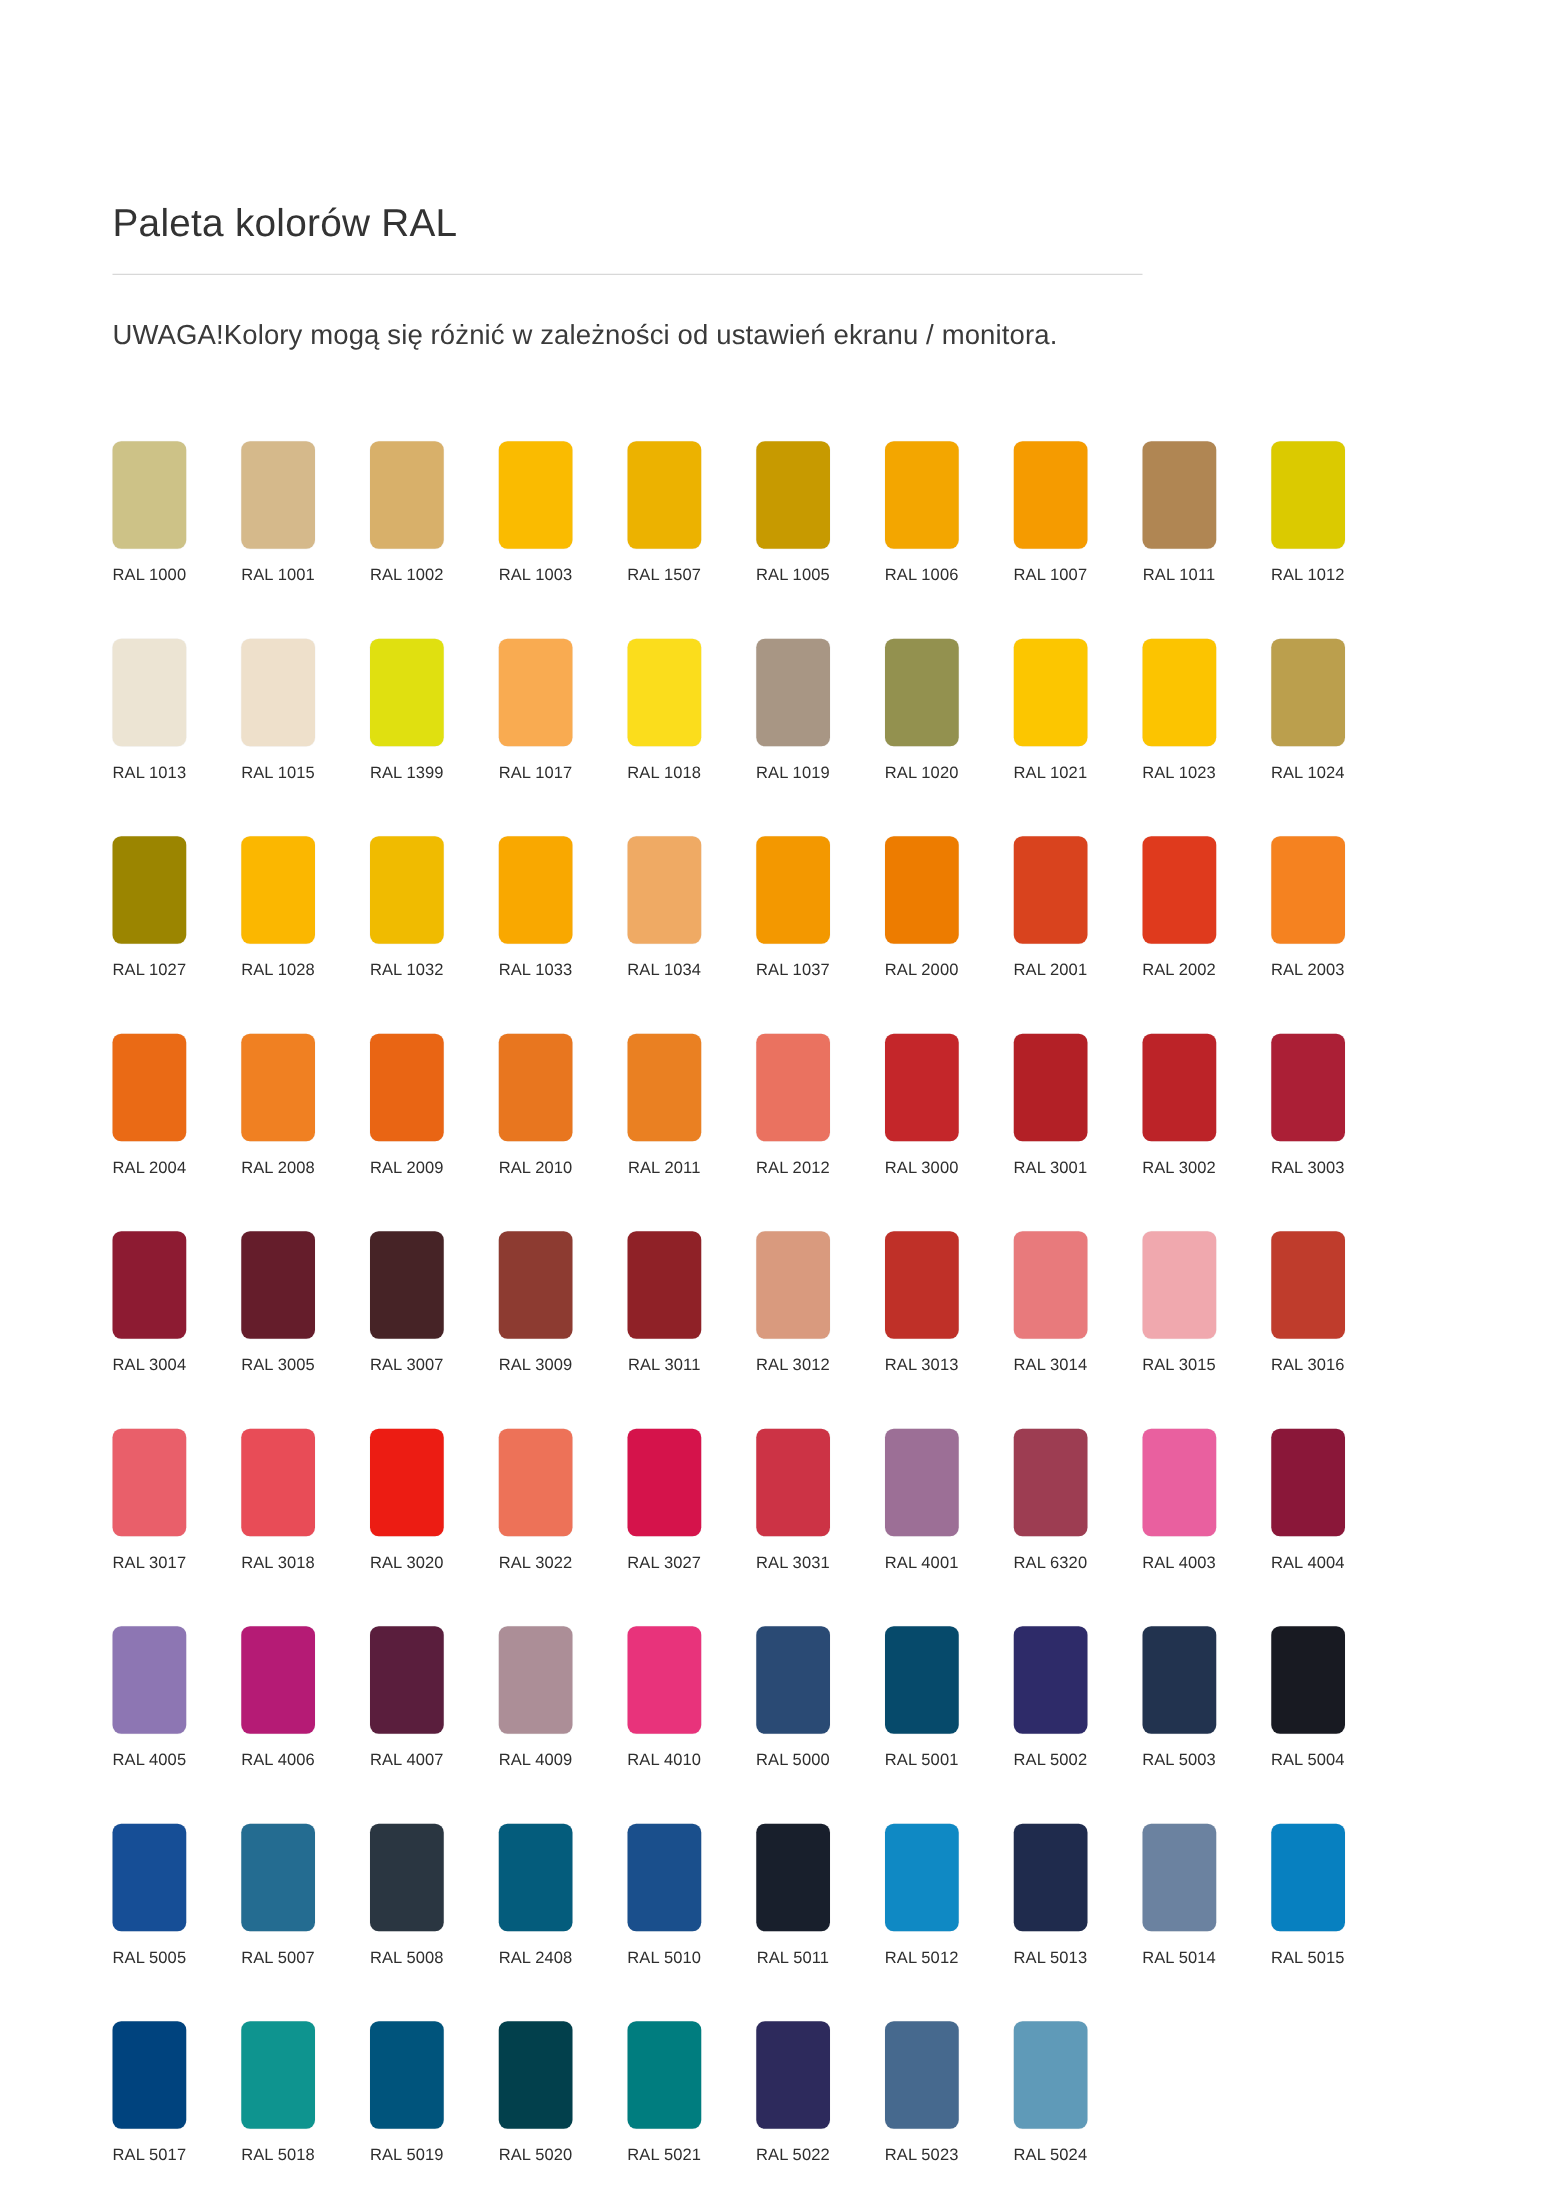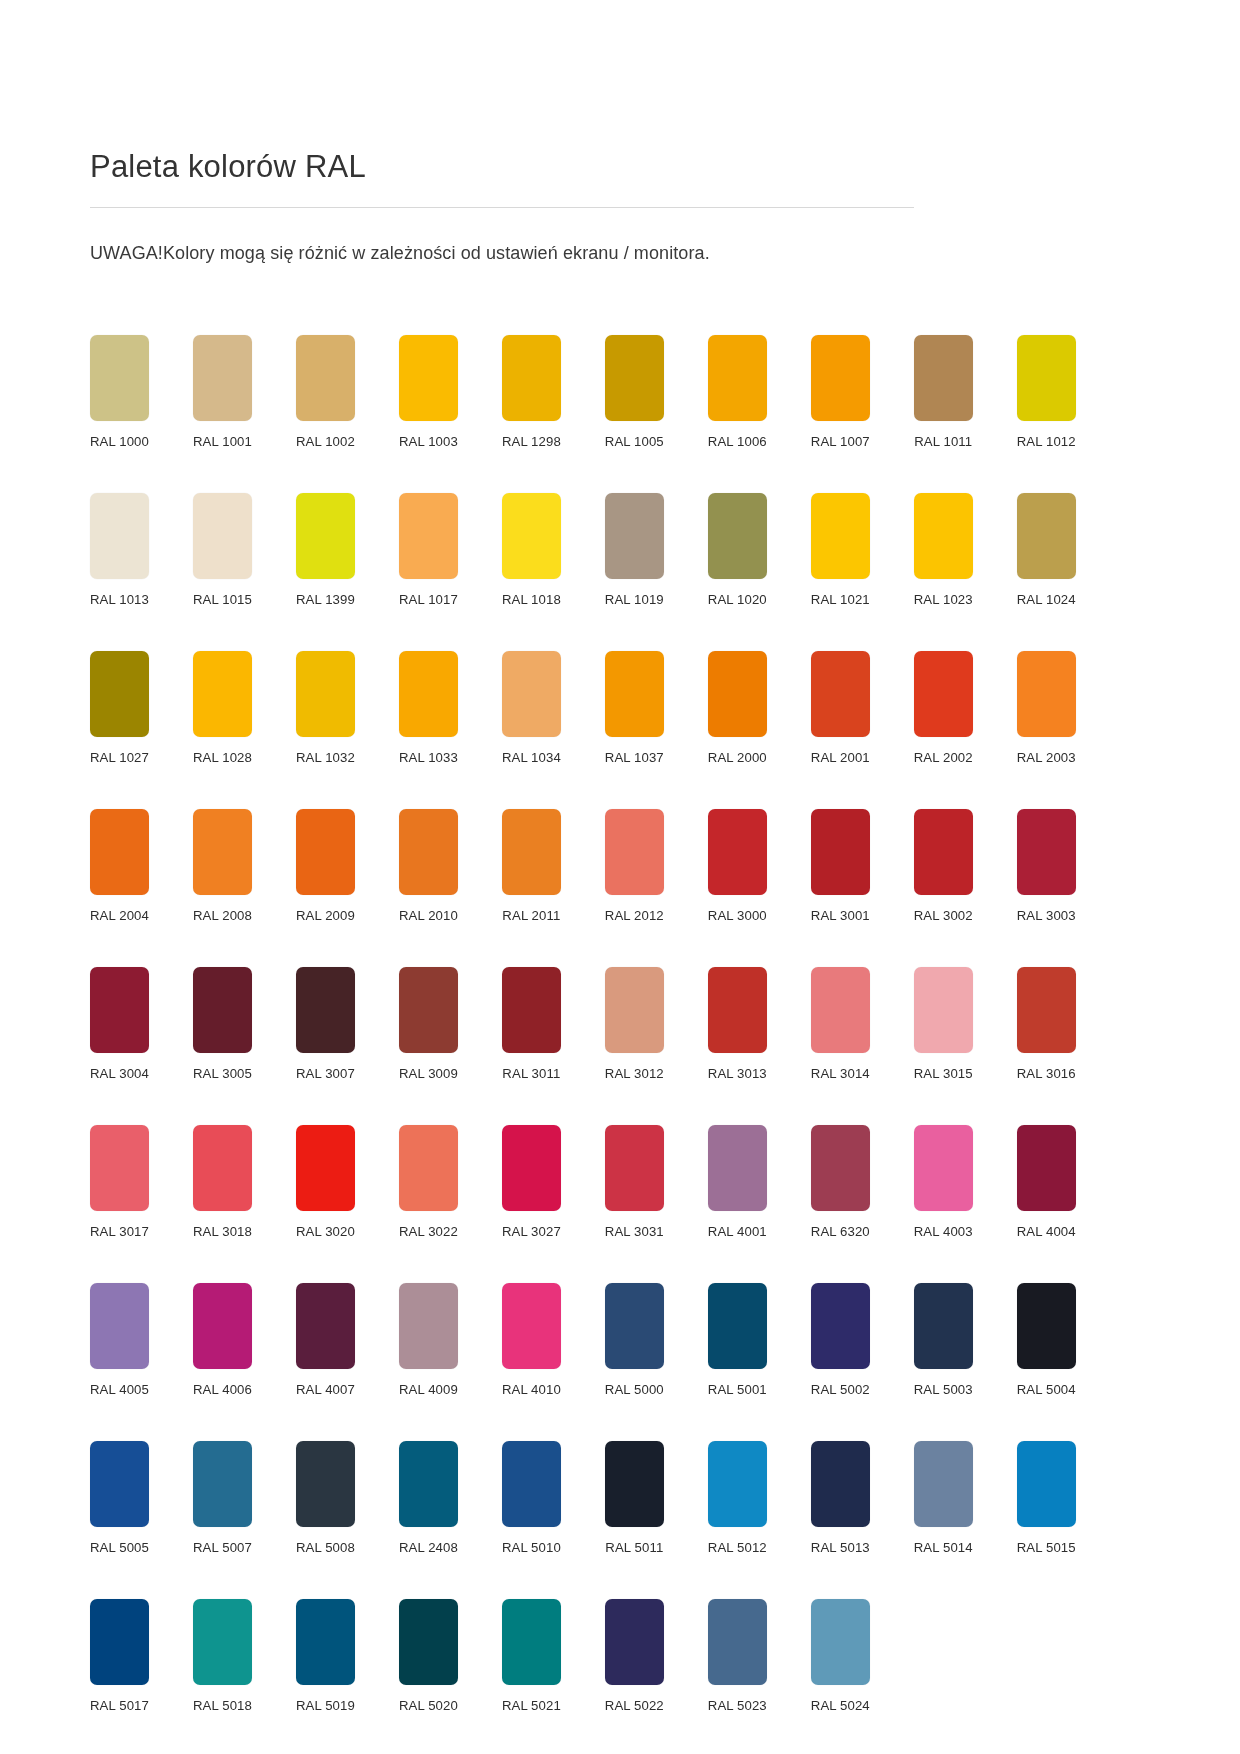--- a/index.html
+++ b/index.html
@@ -11,41 +11,41 @@
     width: 1240px;
     height: 1754px;
     font-family: "Liberation Sans", sans-serif;
     color: #2b2b2b;
     -webkit-font-smoothing: antialiased;
   }
   .page {
     width: 1004px;
     height: 1754px;
     box-sizing: border-box;
-    padding: 0 90px;
+    padding: 12px 90px;
     position: relative;
   }
   .page-title {
     font-size: 31px;
     font-weight: 400;
     color: #333333;
     letter-spacing: 0.2px;
     margin: 0;
     padding-top: 148px;
     line-height: 1.2;
   }
   .title-rule {
     margin-top: 22px;
     height: 1px;
     background: #d8d8d8;
     width: 100%;
   }
   .notice {
     margin-top: 33px;
-    font-size: 18px;
+    font-size: 22px;
     font-weight: 400;
     color: #3a3a3a;
     letter-spacing: 0.1px;
     line-height: 1.35;
   }
   .palette {
     margin-top: 70px;
     display: grid;
     grid-template-columns: repeat(10, 1fr);
     column-gap: 17px;
@@ -96,21 +96,21 @@
       <div class="swatch-cell">
         <div class="swatch-chip" style="background: rgb(216, 176, 106);"></div>
         <div class="swatch-label">RAL 1002</div>
       </div>
       <div class="swatch-cell">
         <div class="swatch-chip" style="background: rgb(250, 187, 0);"></div>
         <div class="swatch-label">RAL 1003</div>
       </div>
       <div class="swatch-cell">
         <div class="swatch-chip" style="background: rgb(236, 178, 0);"></div>
-        <div class="swatch-label">RAL 1298</div>
+        <div class="swatch-label">RAL 1507</div>
       </div>
       <div class="swatch-cell">
         <div class="swatch-chip" style="background: rgb(199, 154, 0);"></div>
         <div class="swatch-label">RAL 1005</div>
       </div>
       <div class="swatch-cell">
         <div class="swatch-chip" style="background: rgb(243, 166, 0);"></div>
         <div class="swatch-label">RAL 1006</div>
       </div>
       <div class="swatch-cell">

